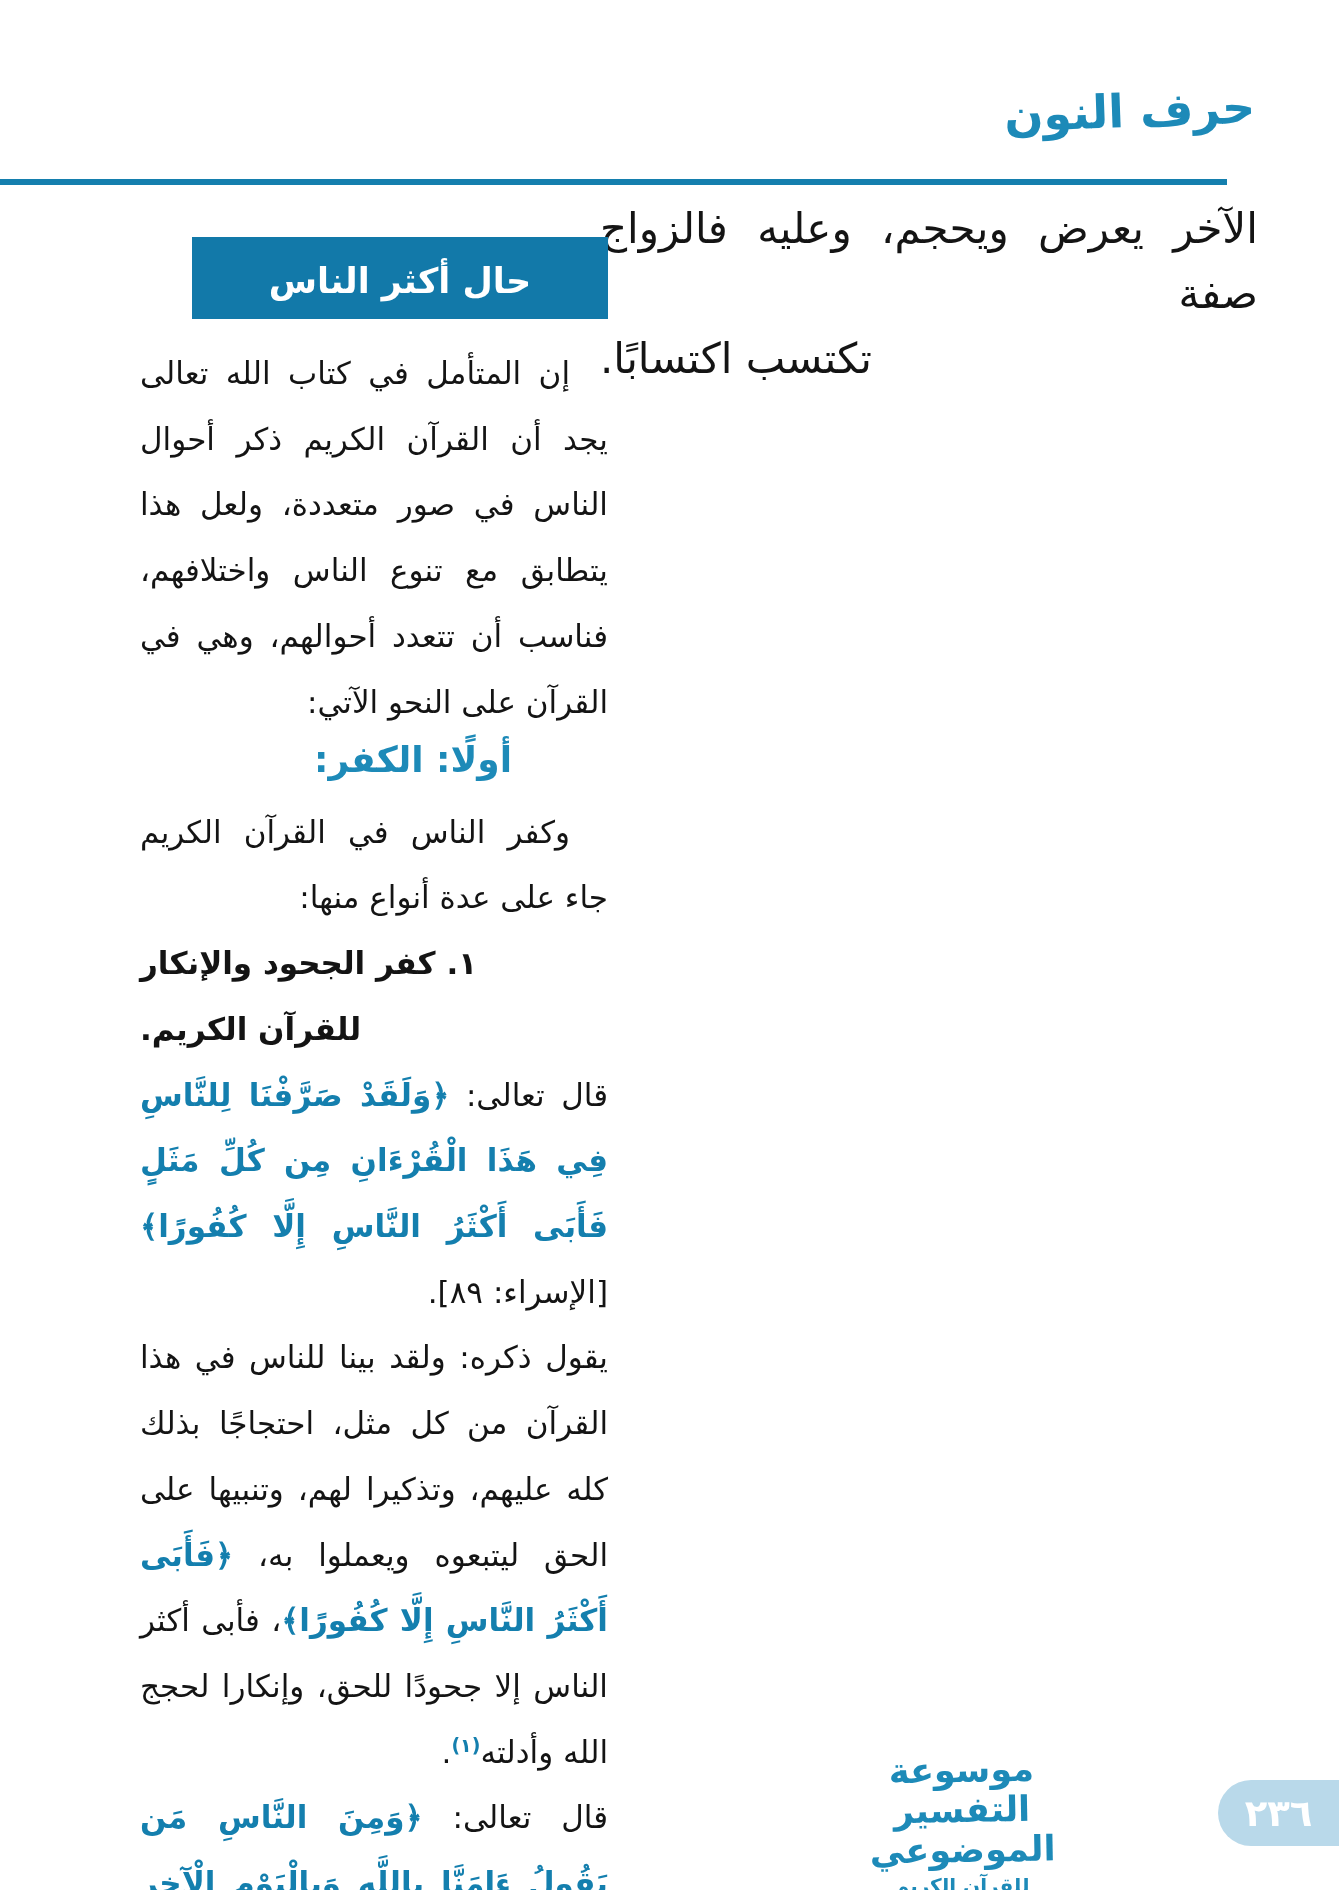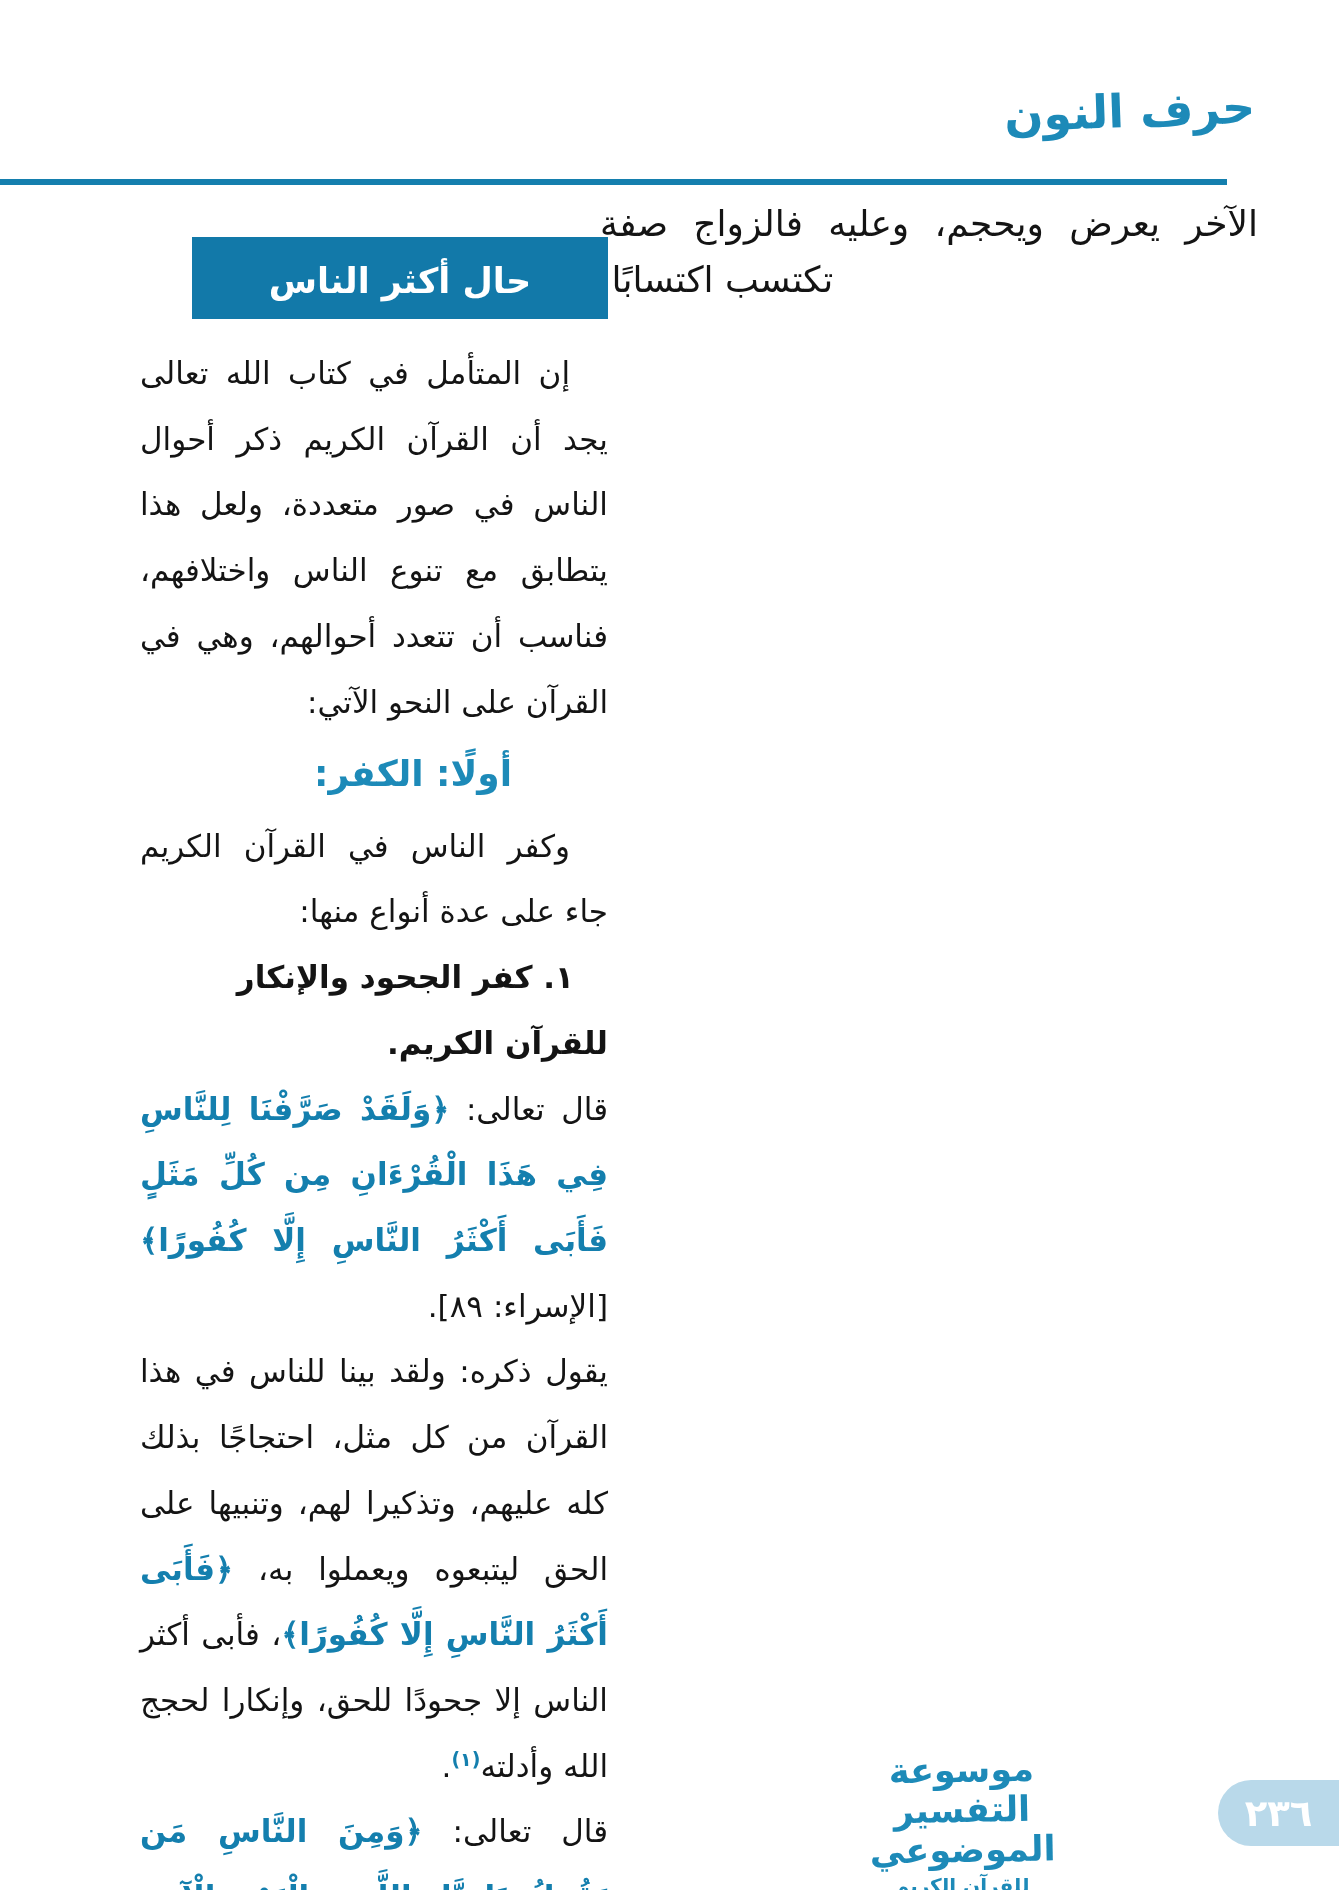--- a/index.html
+++ b/index.html
@@ -37,21 +37,21 @@
     width:1227px;
     height:6px;
     background:var(--accent);
   }
   
   .intro-col{
     position:absolute;
     top:196px;
     right:81px;
     width:658px;
-    font-size:36px;
+    font-size:42px;
     line-height:1.55;
   }
   .intro-col .just{text-align:justify;text-align-last:justify;}
   .intro-col .last{text-align:left;}
   
   .article-col{
     position:absolute;
     top:237px;
     right:731px;
     width:468px;
@@ -68,27 +68,27 @@
     line-height:1;
     padding:27px 0 20px;
     margin:0 0 22px 52px;
   }
   p.indent{text-indent:38px;}
   .first-heading{
     color:var(--accent-bright);
     font-size:36px;
     font-weight:bold;
     text-align:right;
-    margin:14px 96px 14px 0;
+    margin:0 96px 14px 0;
     line-height:1.4;
   }
   .item-title{
     font-weight:bold;
     text-indent:34px;
-    text-align:right;
+    text-align:left;
   }
   .quran{
     color:var(--accent);
     font-weight:bold;
   }
   .quran .mark{font-weight:bold;}
   sup.fn-ref{
     color:var(--accent);
     font-size:19px;
     font-weight:bold;

